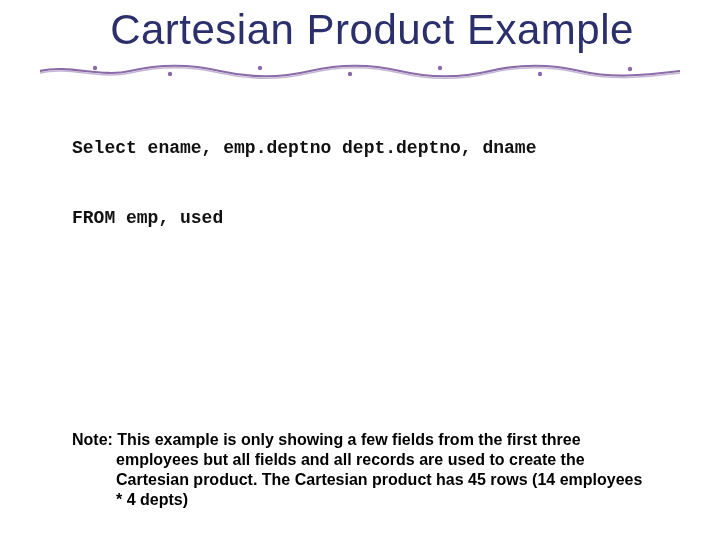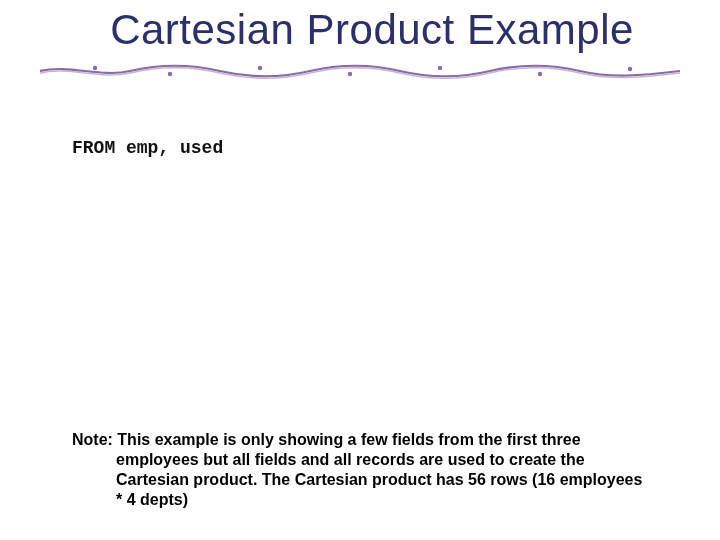--- a/index.html
+++ b/index.html
@@ -81,20 +81,21 @@
       <circle cx="130" cy="12" r="2.2" fill="#8a6aa8"></circle>
       <circle cx="220" cy="6" r="2.2" fill="#8a6aa8"></circle>
       <circle cx="310" cy="12" r="2.2" fill="#8a6aa8"></circle>
       <circle cx="400" cy="6" r="2.2" fill="#8a6aa8"></circle>
       <circle cx="500" cy="12" r="2.2" fill="#8a6aa8"></circle>
       <circle cx="590" cy="7" r="2.2" fill="#8a6aa8"></circle>
     </svg>
   </div>
 
   <div class="code-block">
+    <div>Select ename, emp.deptno dept.deptno, dname</div>
     <div>FROM emp, used</div>
   </div>
 
   <div class="note-block">
-    <span class="hang">Note: This example is only showing a few fields from the first three employees but all fields and all records are used to create the Cartesian product.  The Cartesian product has 56 rows (16 employees * 4 depts)</span>
+    <span class="hang">Note: This example is only showing a few fields from the first three employees but all fields and all records are used to create the Cartesian product.  The Cartesian product has 45 rows (14 employees * 4 depts)</span>
   </div>
 
 </div>
 
 </body></html>

